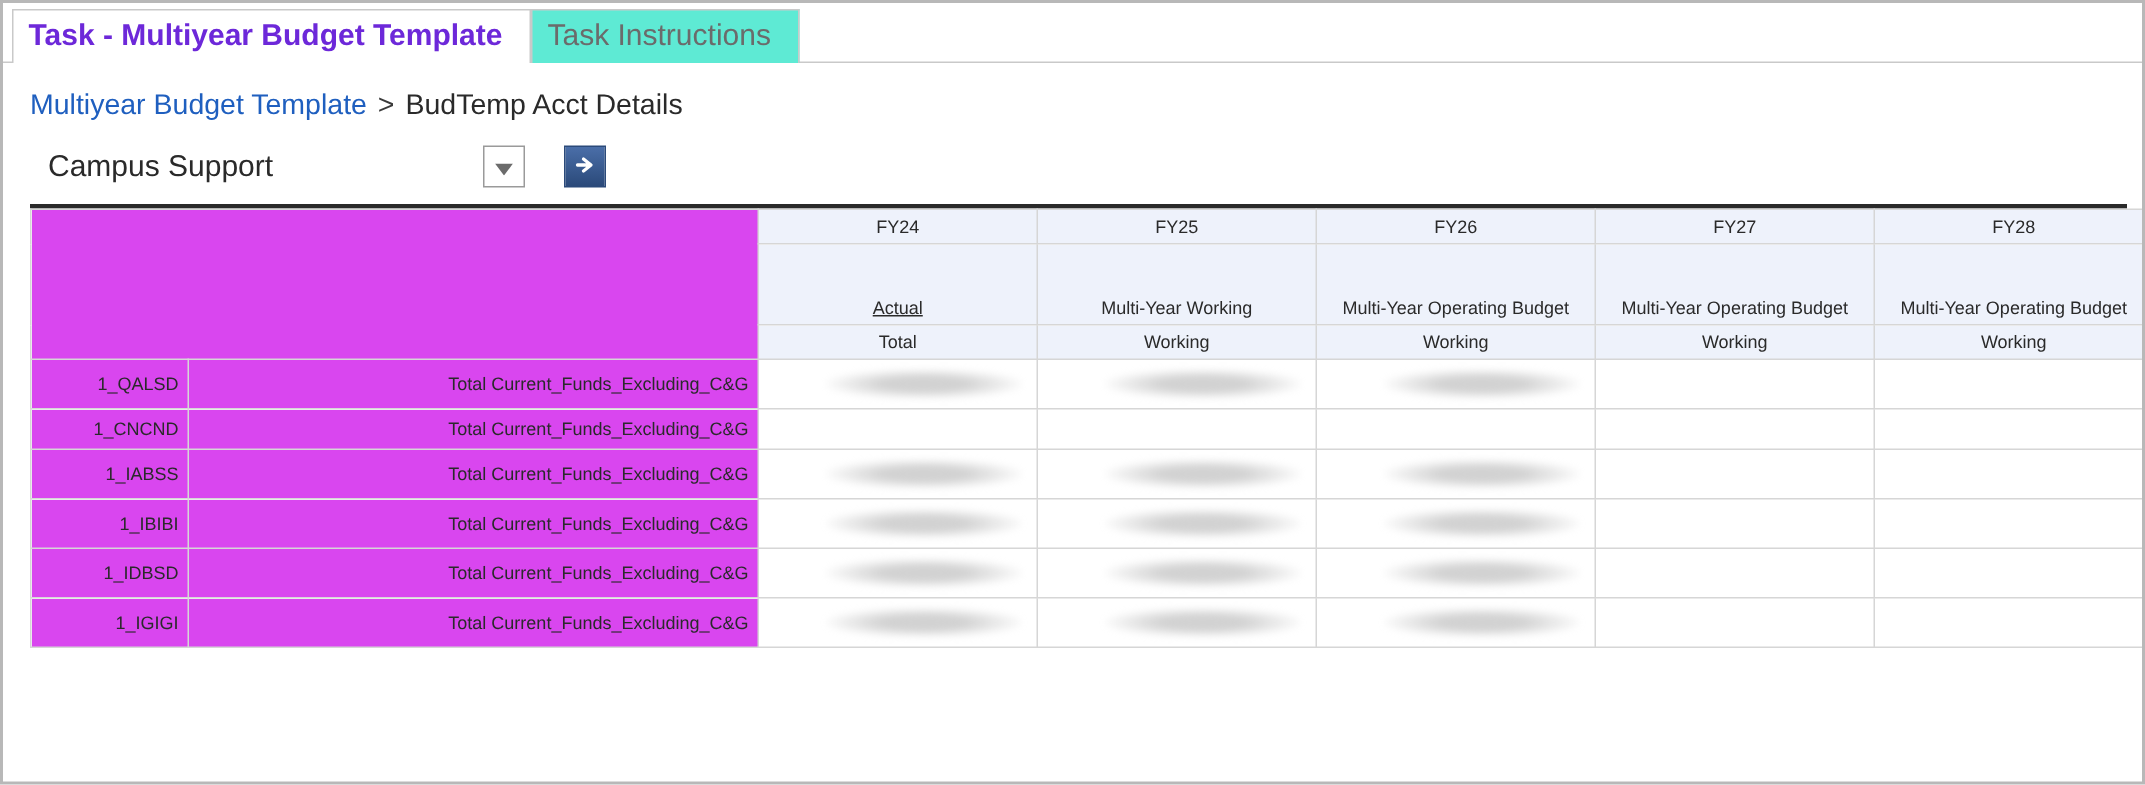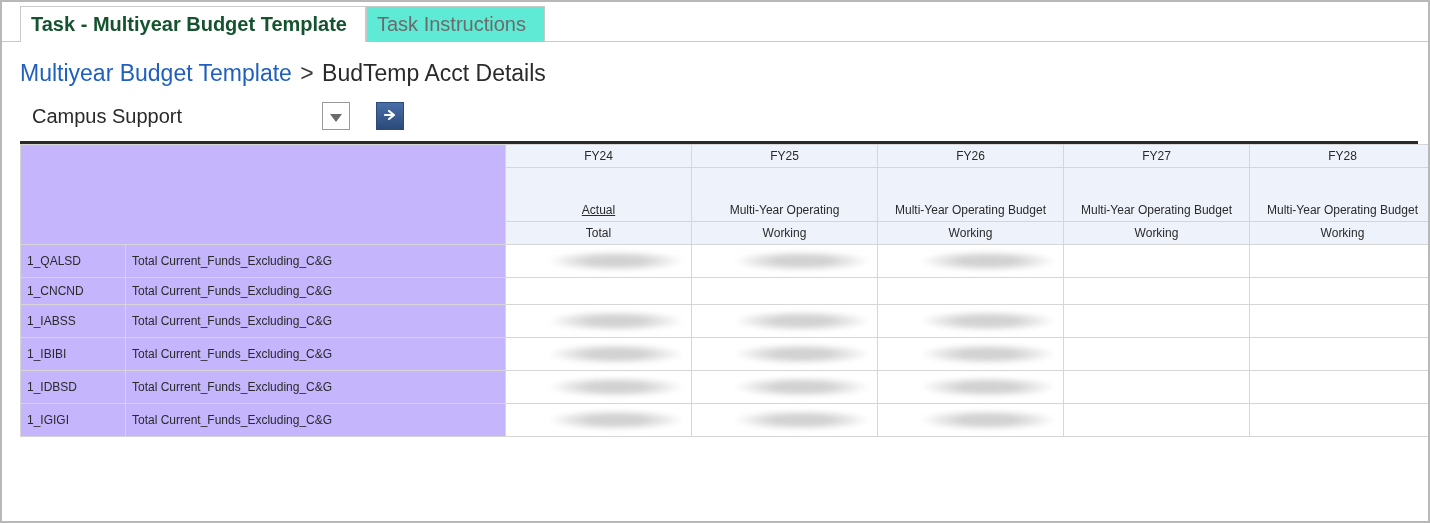--- a/index.html
+++ b/index.html
@@ -26,35 +26,34 @@
     padding: 6px 18px 6px 10px;
     font-size: 20px;
     cursor: pointer;
     border: 1px solid transparent;
     border-bottom: none;
     position: relative;
     top: 1px;
   }
   .tab.active {
     font-weight: 700;
-    color: #14532d;
+    color: #6d28d9;
     border-color: #c9c9c9;
     background: #fff;
-    margin-left: 12px;
   }
   .tab.inactive {
     color: #6b6b6b;
     background: #5eead4;
     border-color: #c9c9c9;
   }
   .content {
     padding: 18px 10px 0 18px;
   }
   .breadcrumb {
-    font-size: 23px;
+    font-size: 19px;
     margin-bottom: 14px;
   }
   .breadcrumb .bc-link { color: #1f5fbf; cursor: pointer; }
   .breadcrumb .bc-sep { color: #3a3a3a; padding: 0 2px; }
   .breadcrumb .bc-current { color: #2a2a2a; }
   .selector-row {
     display: flex;
     align-items: center;
     gap: 20px;
     margin-bottom: 10px;
@@ -104,22 +103,22 @@
     white-space: nowrap;
     text-overflow: ellipsis;
   }
   table.grid th {
     background: #eef2fb;
     text-align: center;
     padding: 4px 6px;
     color: #2a2a2a;
   }
   table.grid th.rowhead, table.grid td.rowhead {
-    background: #c4b5fd;
-    text-align: left;
+    background: #d946ef;
+    text-align: right;
     padding: 6px 6px;
   }
   table.grid td.rowhead.code { width: 85px; }
   table.grid td.cell {
     background: #fff;
     text-align: right;
     padding: 6px 10px;
   }
   .redacted {
     display: inline-block;
@@ -185,21 +184,21 @@
         <tr>
           <th class="rowhead" colspan="2" rowspan="3"></th>
           <th>FY24</th>
           <th>FY25</th>
           <th>FY26</th>
           <th>FY27</th>
           <th>FY28</th>
         </tr>
         <tr>
           <th style="height:54px; white-space:normal; vertical-align:bottom;text-decoration:underline;">Actual</th>
-          <th style="white-space:normal; vertical-align:bottom;">Multi-Year Operating</th>
+          <th style="white-space:normal; vertical-align:bottom;">Multi-Year Working</th>
           <th style="white-space:normal; vertical-align:bottom;">Multi-Year Operating Budget</th>
           <th style="white-space:normal; vertical-align:bottom;">Multi-Year Operating Budget</th>
           <th style="white-space:normal; vertical-align:bottom;">Multi-Year Operating Budget</th>
         </tr>
         <tr>
           <th>Total</th>
           <th>Working</th>
           <th>Working</th>
           <th>Working</th>
           <th>Working</th>

